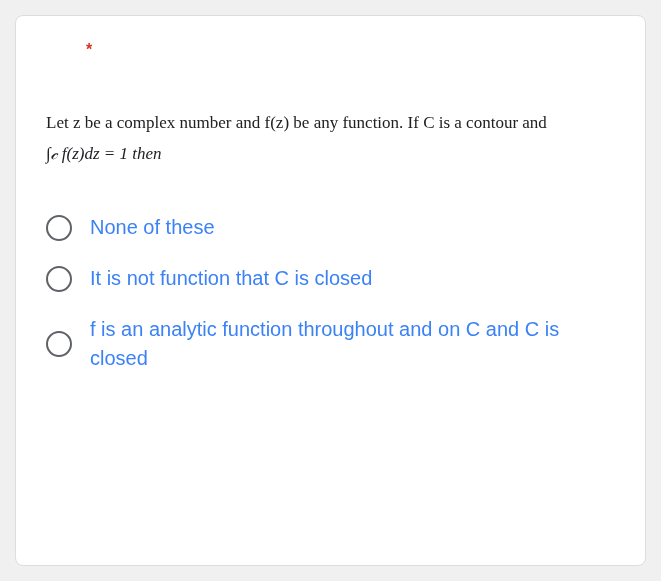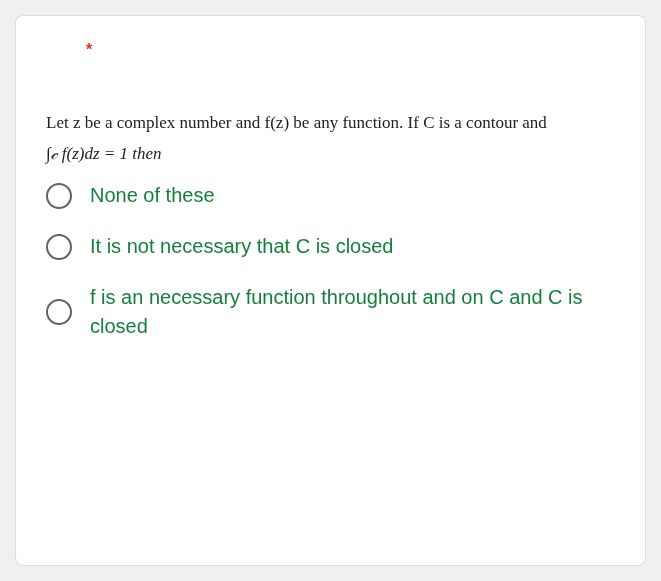--- a/index.html
+++ b/index.html
@@ -26,21 +26,21 @@
       font-size: 16px;
       font-weight: bold;
       display: block;
       margin-bottom: 50px;
       margin-left: 40px;
     }
     .question-text {
       font-family: 'Times New Roman', Times, serif;
       font-size: 17px;
       color: #202124;
-      margin-bottom: 14px;
+      margin-bottom: 46px;
       line-height: 1.6;
     }
     .integral-line {
       display: block;
       font-style: italic;
       margin-top: 4px;
     }
     .options {
       display: flex;
       flex-direction: column;
@@ -56,21 +56,21 @@
       width: 26px;
       height: 26px;
       min-width: 26px;
       border: 2.5px solid #5f6368;
       border-radius: 50%;
       flex-shrink: 0;
     }
     .option-label {
       font-family: Arial, sans-serif;
       font-size: 20px;
-      color: #15803d;
+      color: #3b82f6;
       line-height: 1.45;
     }
   </style>
 </head>
 <body>
 
 <div class="card">
   <span class="required-asterisk">*</span>
 
   <div class="question-text">
@@ -78,20 +78,20 @@
     <span class="integral-line">∫𝒸 f(z)dz = 1 then</span>
   </div>
 
   <div class="options">
     <label class="option-row">
       <span class="radio-circle"></span>
       <span class="option-label">None of these</span>
     </label>
     <label class="option-row">
       <span class="radio-circle"></span>
-      <span class="option-label">It is not necessary that C is closed</span>
+      <span class="option-label">It is not function that C is closed</span>
     </label>
     <label class="option-row">
       <span class="radio-circle"></span>
-      <span class="option-label">f is an necessary function throughout and on C and C is closed</span>
+      <span class="option-label">f is an analytic function throughout and on C and C is closed</span>
     </label>
   </div>
 </div>
 
 </body></html>

